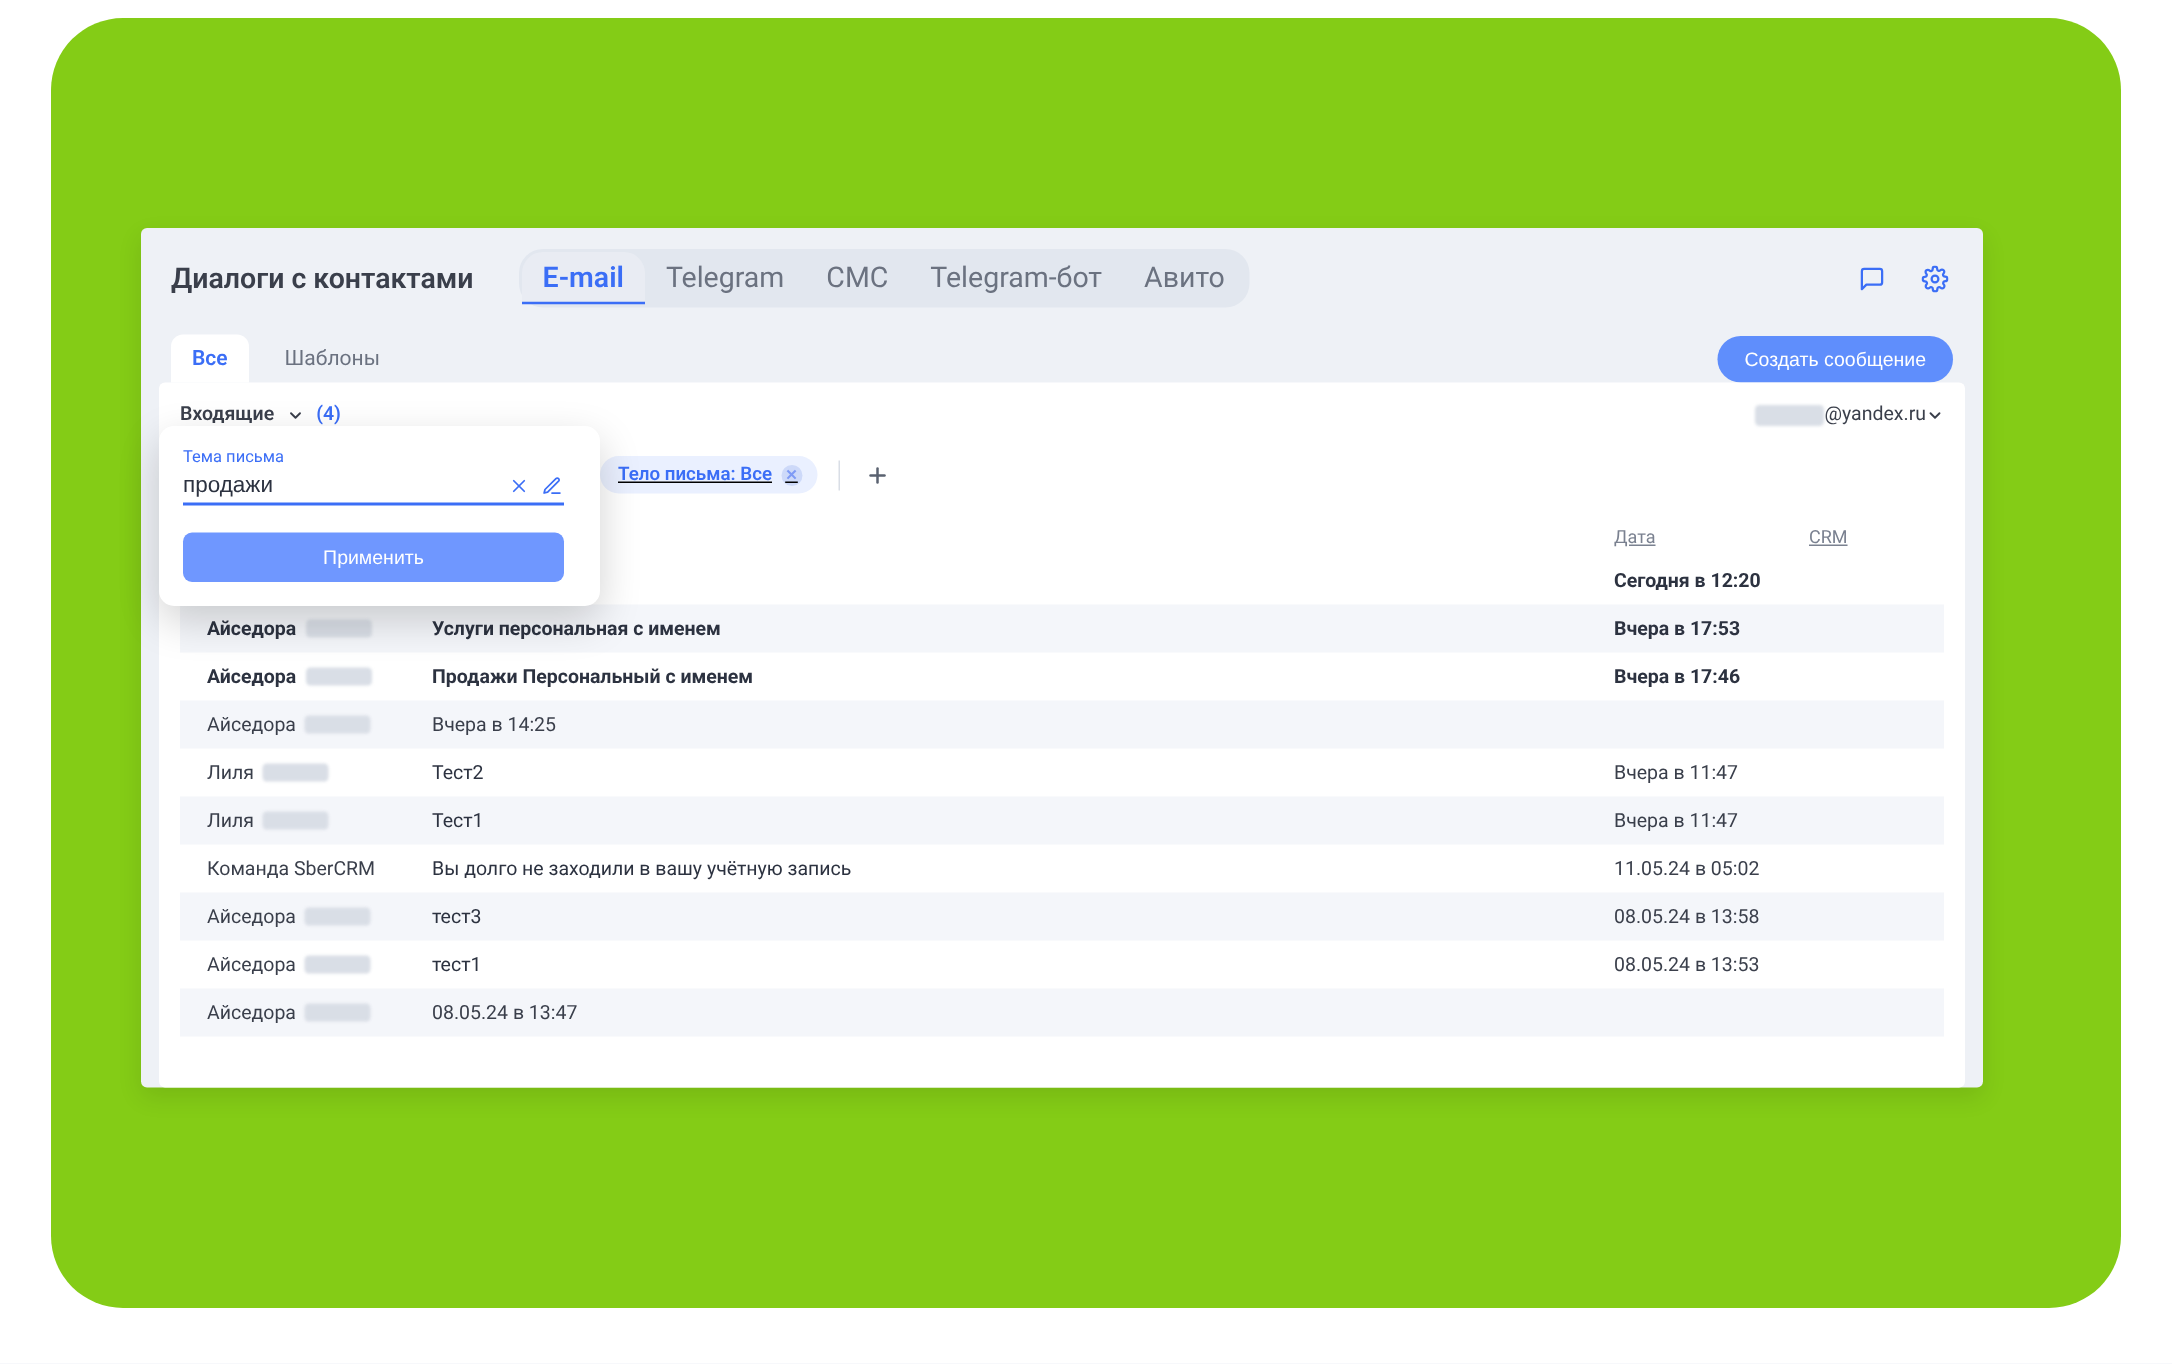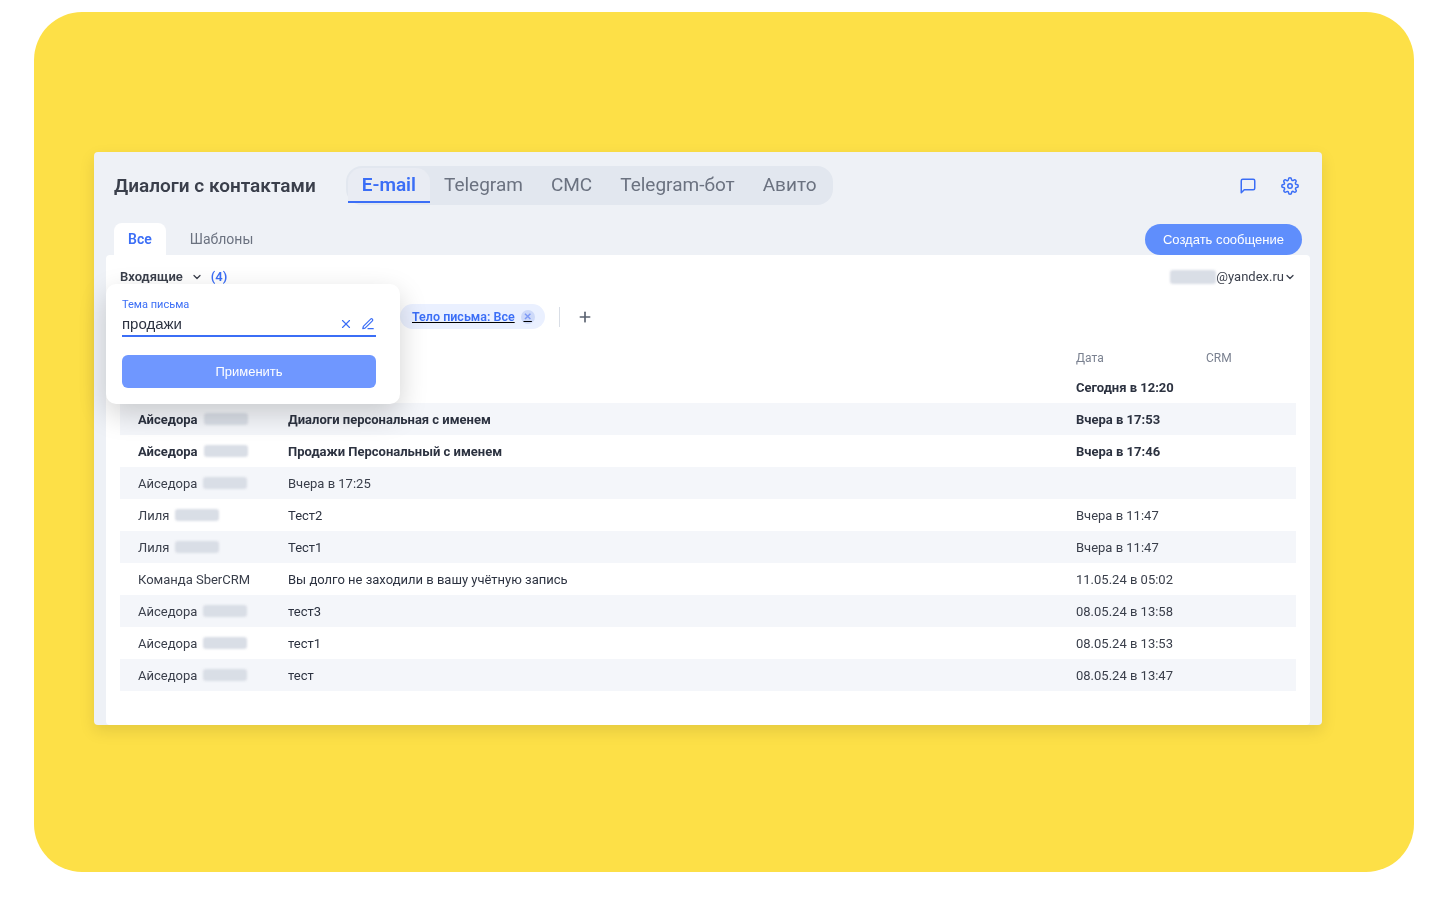--- a/index.html
+++ b/index.html
@@ -10,21 +10,21 @@
     display: flex;
     align-items: flex-start;
     justify-content: center;
     width: 1448px;
     height: 909px;
     overflow: hidden;
   }
   .outer {
     width: 1380px;
     height: 860px;
-    background: #fde047;
+    background: #84cc16;
     border-radius: 48px;
     margin-top: 12px;
     position: relative;
     padding-top: 140px;
     padding-left: 60px;
     padding-right: 60px;
   }
   .card {
     background: #eef1f6;
     border-radius: 4px;
@@ -189,20 +189,21 @@
   
   .table {
     margin-top: 16px;
   }
   .thead {
     display: grid;
     grid-template-columns: 150px 1fr 130px 80px;
     font-size: 12px;
     color: #7a8190;
     padding: 6px 10px 6px 18px;
+    text-decoration: underline;
   }
   .trow {
     display: grid;
     grid-template-columns: 150px 1fr 130px 80px;
     align-items: center;
     font-size: 13px;
     color: #3a3f4b;
     padding: 8px 10px 8px 18px;
     min-height: 32px;
   }
@@ -356,39 +357,39 @@
               </div>
               <div class="subject-clip">общение</div>
               <div class="date-col">Сегодня в 12:20</div>
               <div></div>
             </div>
             <div class="trow alt bold">
               <div class="sender">
                 <span>Айседора</span>
                 <span class="blur-chip"></span>
               </div>
-              <div class="subject-clip">Диалоги персональная с именем</div>
+              <div class="subject-clip">Услуги персональная с именем</div>
               <div class="date-col">Вчера в 17:53</div>
               <div></div>
             </div>
             <div class="trow bold">
               <div class="sender">
                 <span>Айседора</span>
                 <span class="blur-chip"></span>
               </div>
               <div class="subject-clip">Продажи Персональный с именем</div>
               <div class="date-col">Вчера в 17:46</div>
               <div></div>
             </div>
             <div class="trow alt">
               <div class="sender">
                 <span>Айседора</span>
                 <span class="blur-chip"></span>
               </div>
-              <div class="date-col">Вчера в 17:25</div>
+              <div class="date-col">Вчера в 14:25</div>
               <div></div>
             </div>
             <div class="trow">
               <div class="sender">
                 <span>Лиля</span>
                 <span class="blur-chip"></span>
               </div>
               <div class="subject-clip">Тест2</div>
               <div class="date-col">Вчера в 11:47</div>
               <div></div>
@@ -426,21 +427,20 @@
               </div>
               <div class="subject-clip">тест1</div>
               <div class="date-col">08.05.24 в 13:53</div>
               <div></div>
             </div>
             <div class="trow alt">
               <div class="sender">
                 <span>Айседора</span>
                 <span class="blur-chip"></span>
               </div>
-              <div class="subject-clip">тест</div>
               <div class="date-col">08.05.24 в 13:47</div>
               <div></div>
             </div>
           </div>
       </div>
 
     </div>
 
   <div class="popover" style="left: 12px; top: 132px; position: absolute; margin-left: 0px; margin-top: 0px;">
       <div class="label">Тема письма</div>

